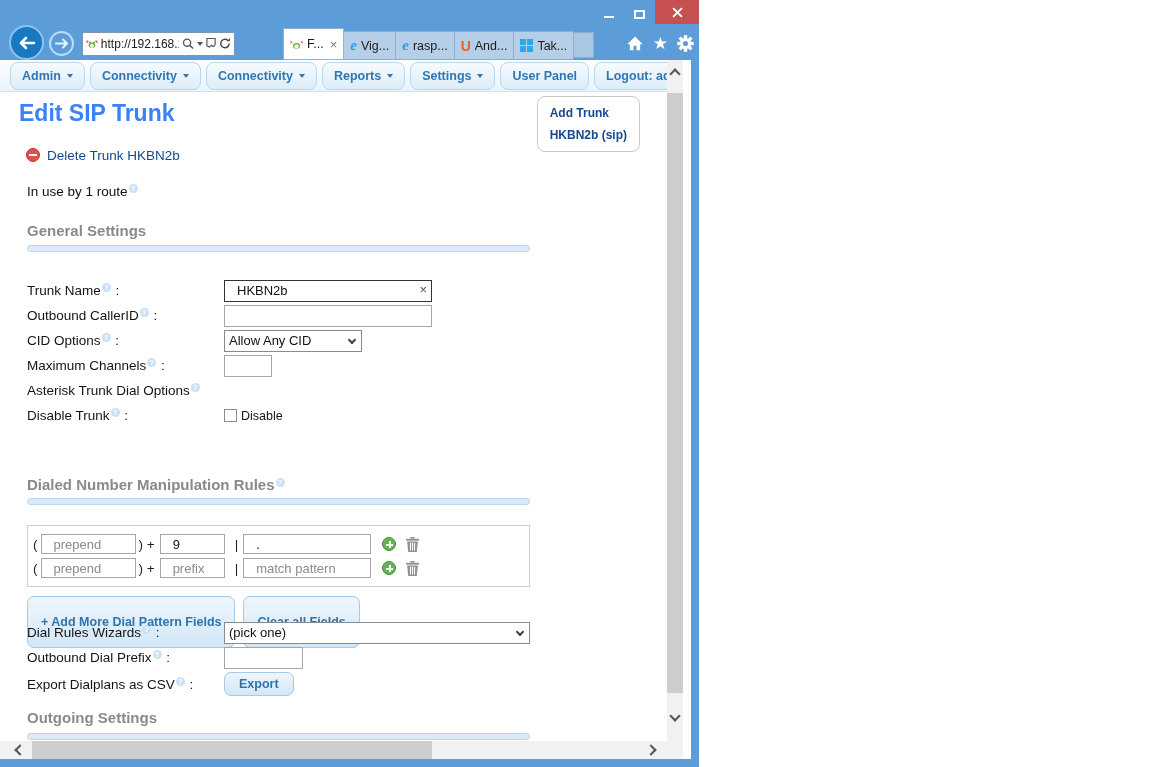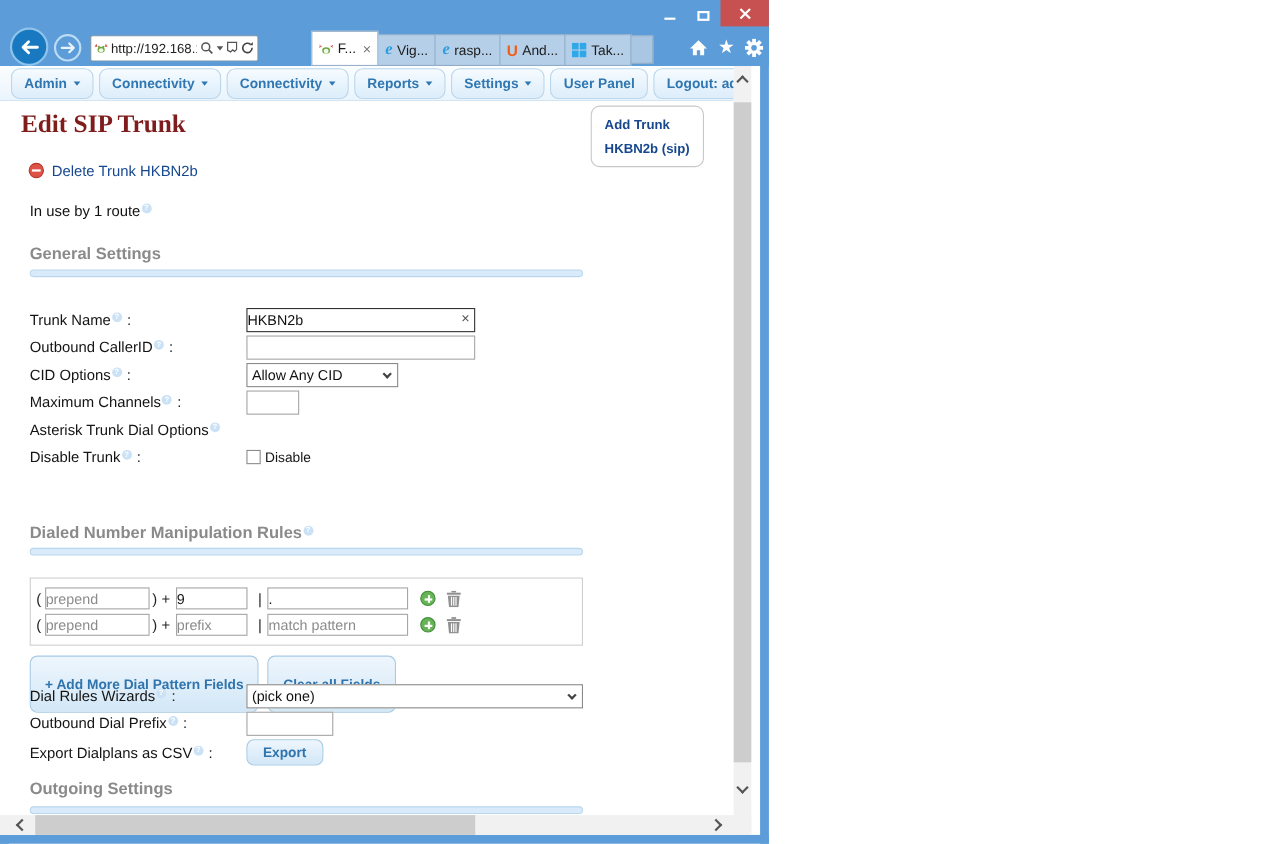--- a/index.html
+++ b/index.html
@@ -54,21 +54,21 @@
   
   .navbar { position:absolute; left:0; top:0; width:667px; height:32px; display:flex; align-items:center; gap:5px;
     padding-left:5px; background:linear-gradient(#fcfeff,#eaf4fc); border-bottom:1px solid #cfe3f2; overflow:hidden; }
   .navbtn { flex:none; display:flex; align-items:center; font-size:12.5px; font-weight:bold; color:#3077b2;
     background:linear-gradient(#f6fbff,#dcedfa); border:1px solid #b9d6ec; border-radius:8px; padding:6px 11px; white-space:nowrap; }
   .navbtn .caret { width:0; height:0; border-left:3.5px solid transparent; border-right:3.5px solid transparent; border-top:4px solid #3077b2; margin-left:6px; }
 
   
   .content { position:absolute; left:0; top:32px; width:667px; height:649px; overflow:hidden; background:#fff; }
 
-  .page-title { position:absolute; left:19px; top:8px; font-size:23px; font-weight:bold; color:#7f1d1d;font-family:Liberation Serif, serif; }
+  .page-title { position:absolute; left:19px; top:8px; font-size:23px; font-weight:bold; color:#3b82f6; }
 
   .trunkbox { position:absolute; right:27px; top:4px; border:1px solid #c8c8c8; border-radius:8px;
     padding:9px 12px; display:flex; flex-direction:column; gap:8px; background:#fff; }
   .trunkbox a { font-size:12px; font-weight:bold; color:#17488f; text-decoration:none; white-space:nowrap; }
 
   .delete-row { position:absolute; left:26px; top:56px; display:flex; align-items:flex-start; gap:7px; }
   .del-icon { width:14px; height:14px; border-radius:50%; background:#dd5347; border:1px solid #b8382e;
     display:flex; align-items:center; justify-content:center; }
   .del-icon i { display:block; width:8px; height:2px; background:#fff; }
   .link { font-size:13.5px; color:#17488f; text-decoration:none; }
@@ -79,21 +79,21 @@
   .divider { position:absolute; left:27px; width:503px; height:7px; background:#d9ebfa; border:1px solid #b9d7ee; border-radius:5px; }
 
   .help { display:inline-block; width:9px; height:9px; border-radius:50%; background:#cbe2f6; vertical-align:5px; margin:0 1px; }
   .help::after { content:"?"; display:block; color:#fff; font-size:7px; font-weight:bold; text-align:center; line-height:9px; }
 
   .formblock { position:absolute; left:27px; width:620px; }
   .frow { display:flex; align-items:center; height:25px; }
   .flabel { flex:none; width:197px; font-size:13.5px; color:#141414; }
   .fctrl { display:flex; align-items:center; }
 
-  input[type=text] { height:22px; border:1px solid #a6a6a6; font-size:13px; font-family:"Liberation Sans",sans-serif; padding:1px 0; color:#111; }
+  input[type=text] { height:22px; border:1px solid #a6a6a6; font-size:13px; font-family:"Liberation Sans",sans-serif; padding:1px 12px; color:#111; }
   input[type=text]::placeholder { color:#8b8b8b; opacity:1; }
   .inwrap { position:relative; display:inline-flex; }
   .inwrap input { width:100%; }
   .focused { border:1px solid #333 !important; }
   .clear-x { position:absolute; right:5px; top:3px; font-size:13px; color:#555; line-height:1; }
   .disabled-input { background:#ebebe4; border:1px solid #b8b8b8; }
 
   .selwrap { position:relative; display:inline-flex; }
   .selwrap select { appearance:none; -webkit-appearance:none; -moz-appearance:none; width:100%; height:22px;
     border:1px solid #8a8a8a; background:#fff; font-size:13px; font-family:"Liberation Sans",sans-serif; padding:0 18px 0 4px; border-radius:0; color:#111; }

